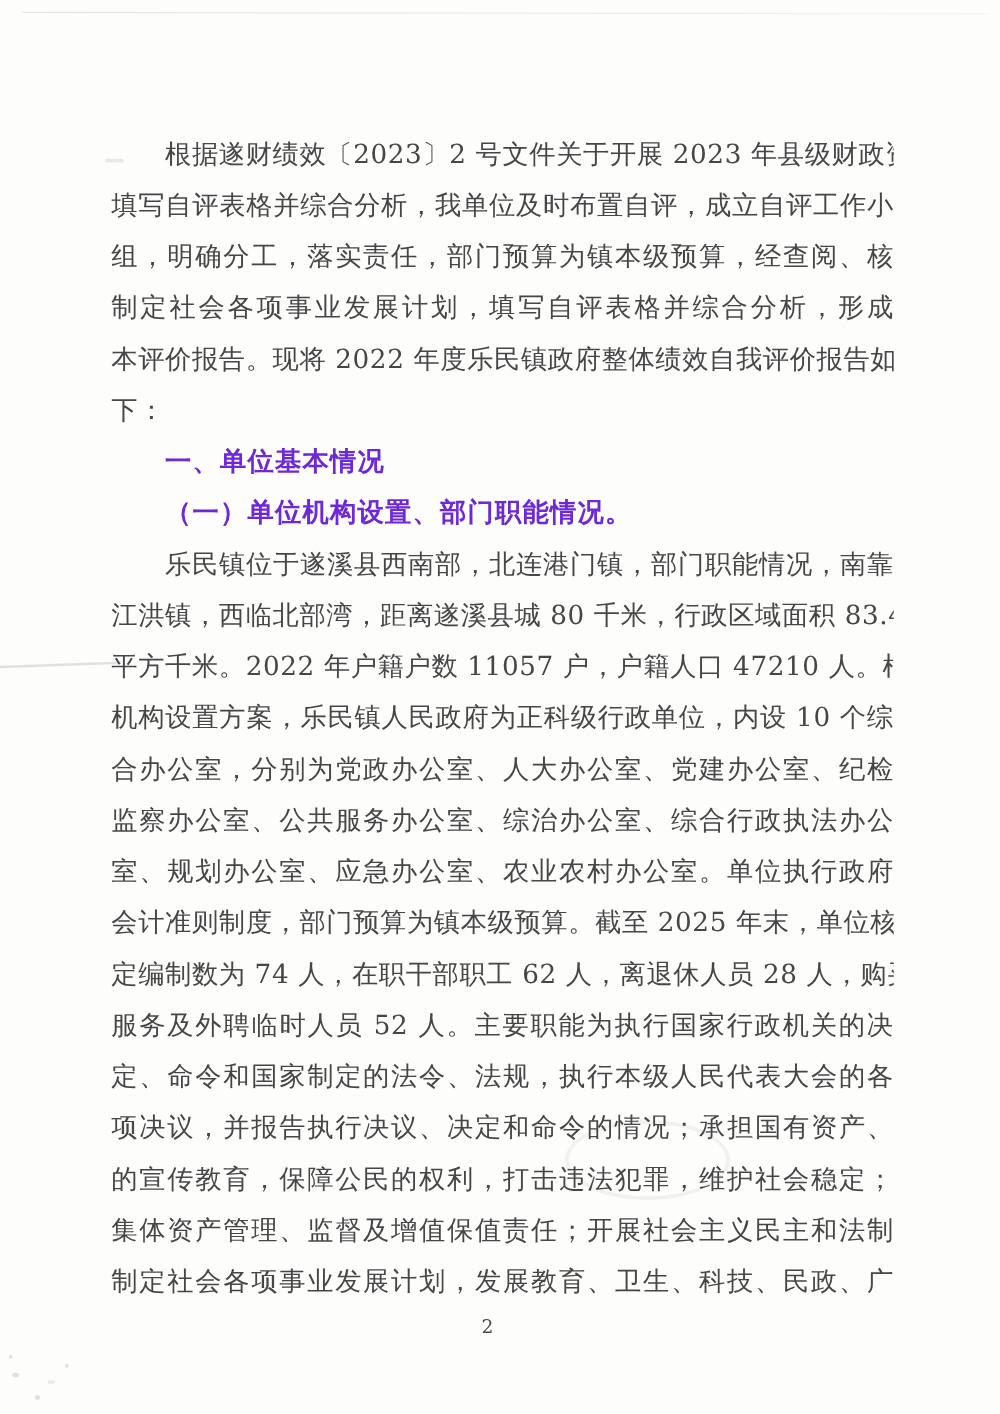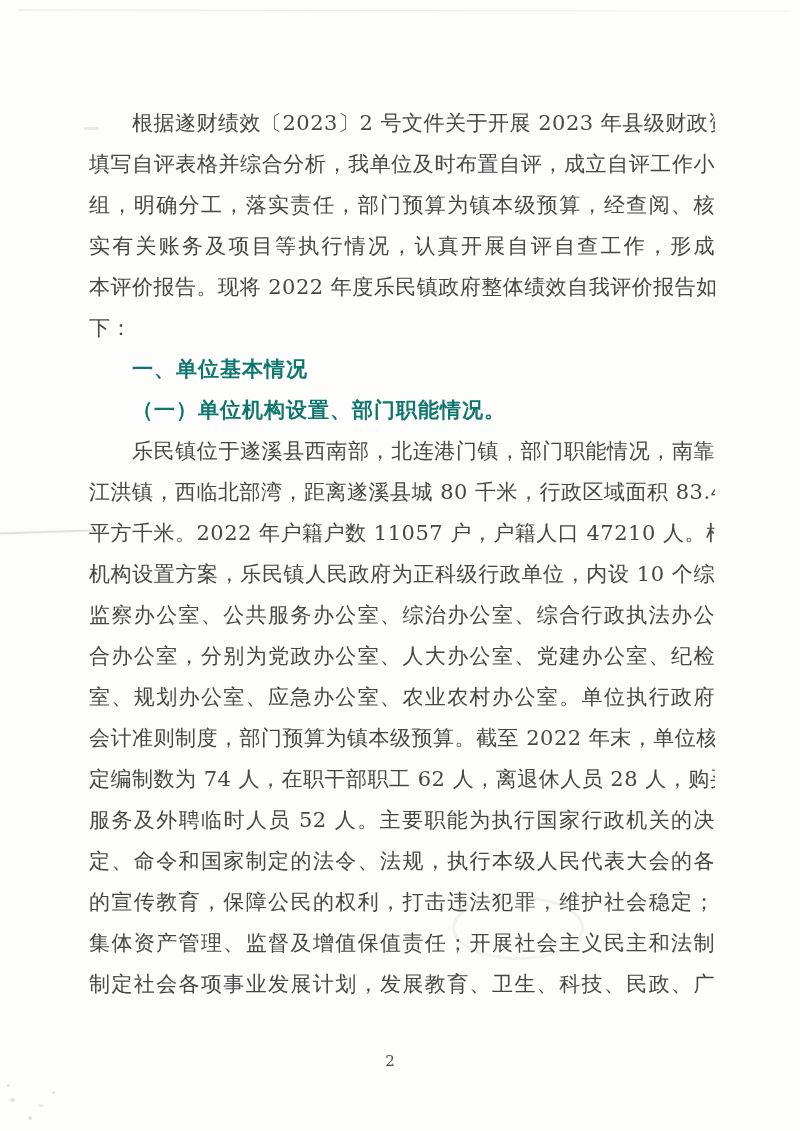--- a/index.html
+++ b/index.html
@@ -27,21 +27,21 @@
     overflow: hidden;
     text-align: justify;
     text-align-last: justify;
     white-space: nowrap;
   }
   .line.first { text-indent: 43px; }
   .line.para-end { text-align-last: left; white-space: normal; }
   .heading {
     font-family: "DejaVu Sans", sans-serif;
     font-weight: 700;
-    color: #0f766e;
+    color: #6d28d9;
     height: 41px;
     line-height: 41px;
     font-size: 21px;
     text-indent: 43px;
     letter-spacing: 1px;
     white-space: nowrap;
     overflow: hidden;
   }
   .page-number {
     position: absolute;
@@ -96,38 +96,39 @@
   <div class="speck sp1"></div>
   <div class="speck sp2"></div>
   <div class="speck sp3"></div>
   <div class="speck sp4"></div>
   <div class="speck sp5"></div>
 
   <div class="body-text">
     <div class="line first">根据遂财绩效〔2023〕2 号文件关于开展 2023 年县级财政资</div>
     <div class="line">填写自评表格并综合分析，我单位及时布置自评，成立自评工作小</div>
     <div class="line">组，明确分工，落实责任，部门预算为镇本级预算，经查阅、核</div>
-    <div class="line">实有关账务及项目等执行情况，认真开展自评自查工作，形成</div>
+    <div class="line">制定社会各项事业发展计划，填写自评表格并综合分析，形成</div>
     <div class="line">本评价报告。现将 2022 年度乐民镇政府整体绩效自我评价报告如</div>
     <div class="line para-end">下：</div>
 
     <div class="heading">一、单位基本情况</div>
     <div class="heading">（一）单位机构设置、部门职能情况。</div>
 
     <div class="line first">乐民镇位于遂溪县西南部，北连港门镇，部门职能情况，南靠</div>
     <div class="line">江洪镇，西临北部湾，距离遂溪县城 80 千米，行政区域面积 83.45</div>
     <div class="line">平方千米。2022 年户籍户数 11057 户，户籍人口 47210 人。根据</div>
     <div class="line">机构设置方案，乐民镇人民政府为正科级行政单位，内设 10 个综</div>
+    <div class="line">合办公室，分别为党政办公室、人大办公室、党建办公室、纪检</div>
     <div class="line">监察办公室、公共服务办公室、综治办公室、综合行政执法办公</div>
-    <div class="line">合办公室，分别为党政办公室、人大办公室、党建办公室、纪检</div>
     <div class="line">室、规划办公室、应急办公室、农业农村办公室。单位执行政府</div>
-    <div class="line">会计准则制度，部门预算为镇本级预算。截至 2022 年末，单位核</div>
+    <div class="line">会计准则制度，部门预算为镇本级预算。截至 2025 年末，单位核</div>
     <div class="line">定编制数为 74 人，在职干部职工 62 人，离退休人员 28 人，购买</div>
     <div class="line">服务及外聘临时人员 52 人。主要职能为执行国家行政机关的决</div>
     <div class="line">定、命令和国家制定的法令、法规，执行本级人民代表大会的各</div>
+    <div class="line">项决议，并报告执行决议、决定和命令的情况；承担国有资产、</div>
     <div class="line">的宣传教育，保障公民的权利，打击违法犯罪，维护社会稳定；</div>
     <div class="line">集体资产管理、监督及增值保值责任；开展社会主义民主和法制</div>
     <div class="line">制定社会各项事业发展计划，发展教育、卫生、科技、民政、广</div>
   </div>
 
   <div class="page-number">2</div>
 
 </div>
 
 </body></html>

